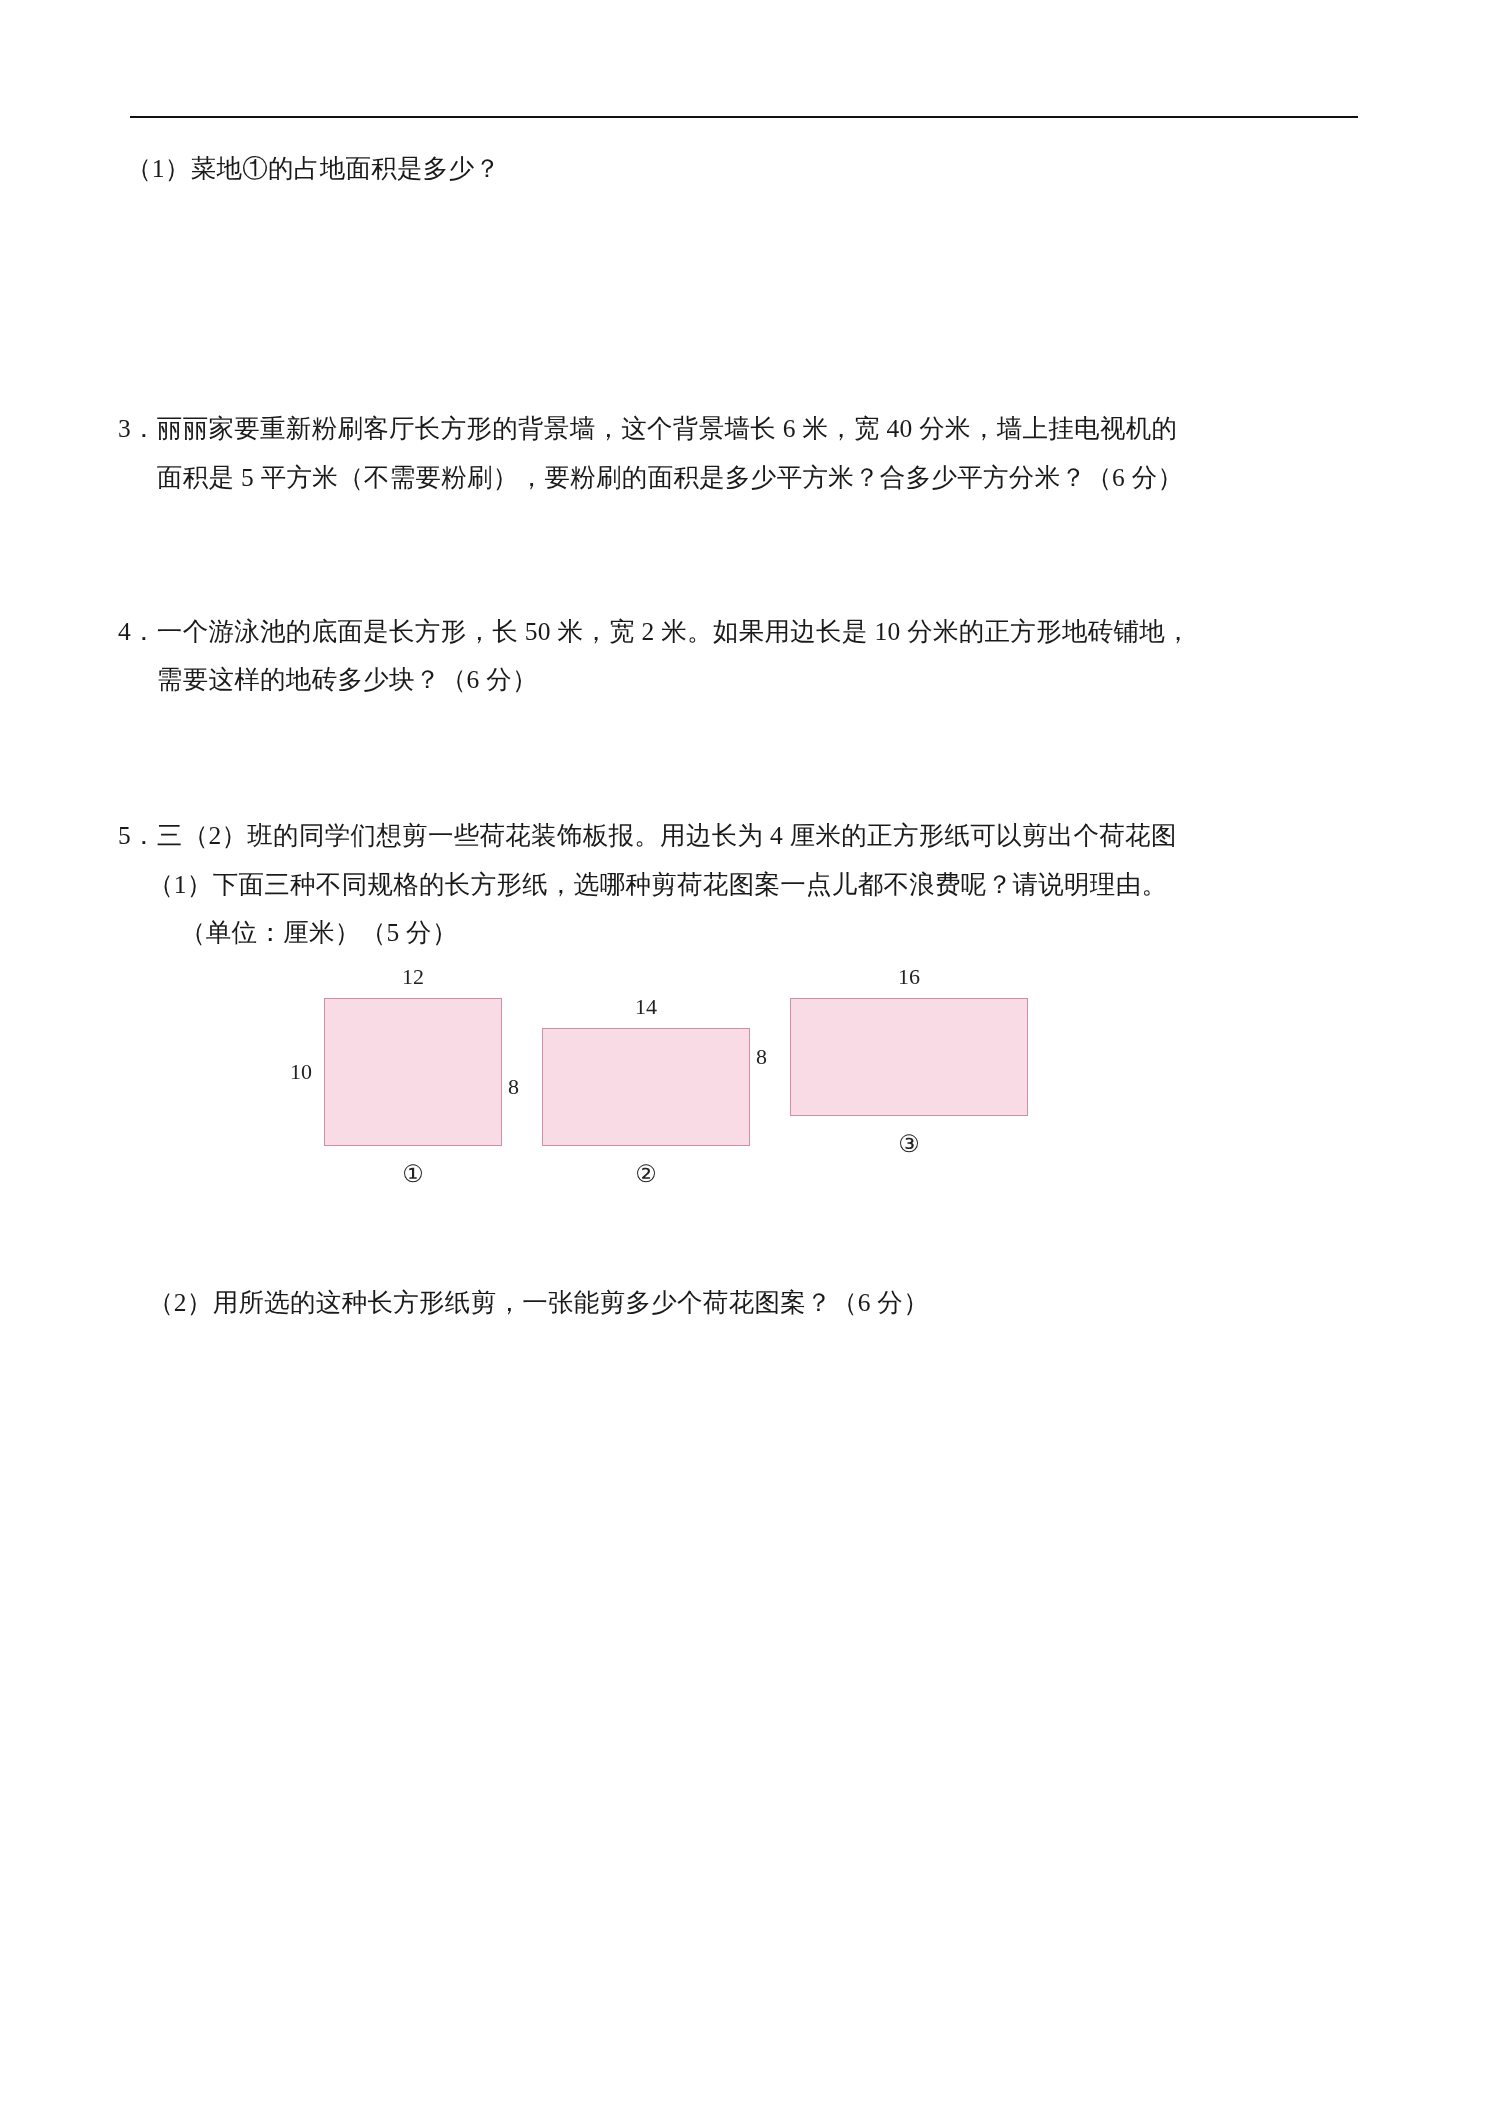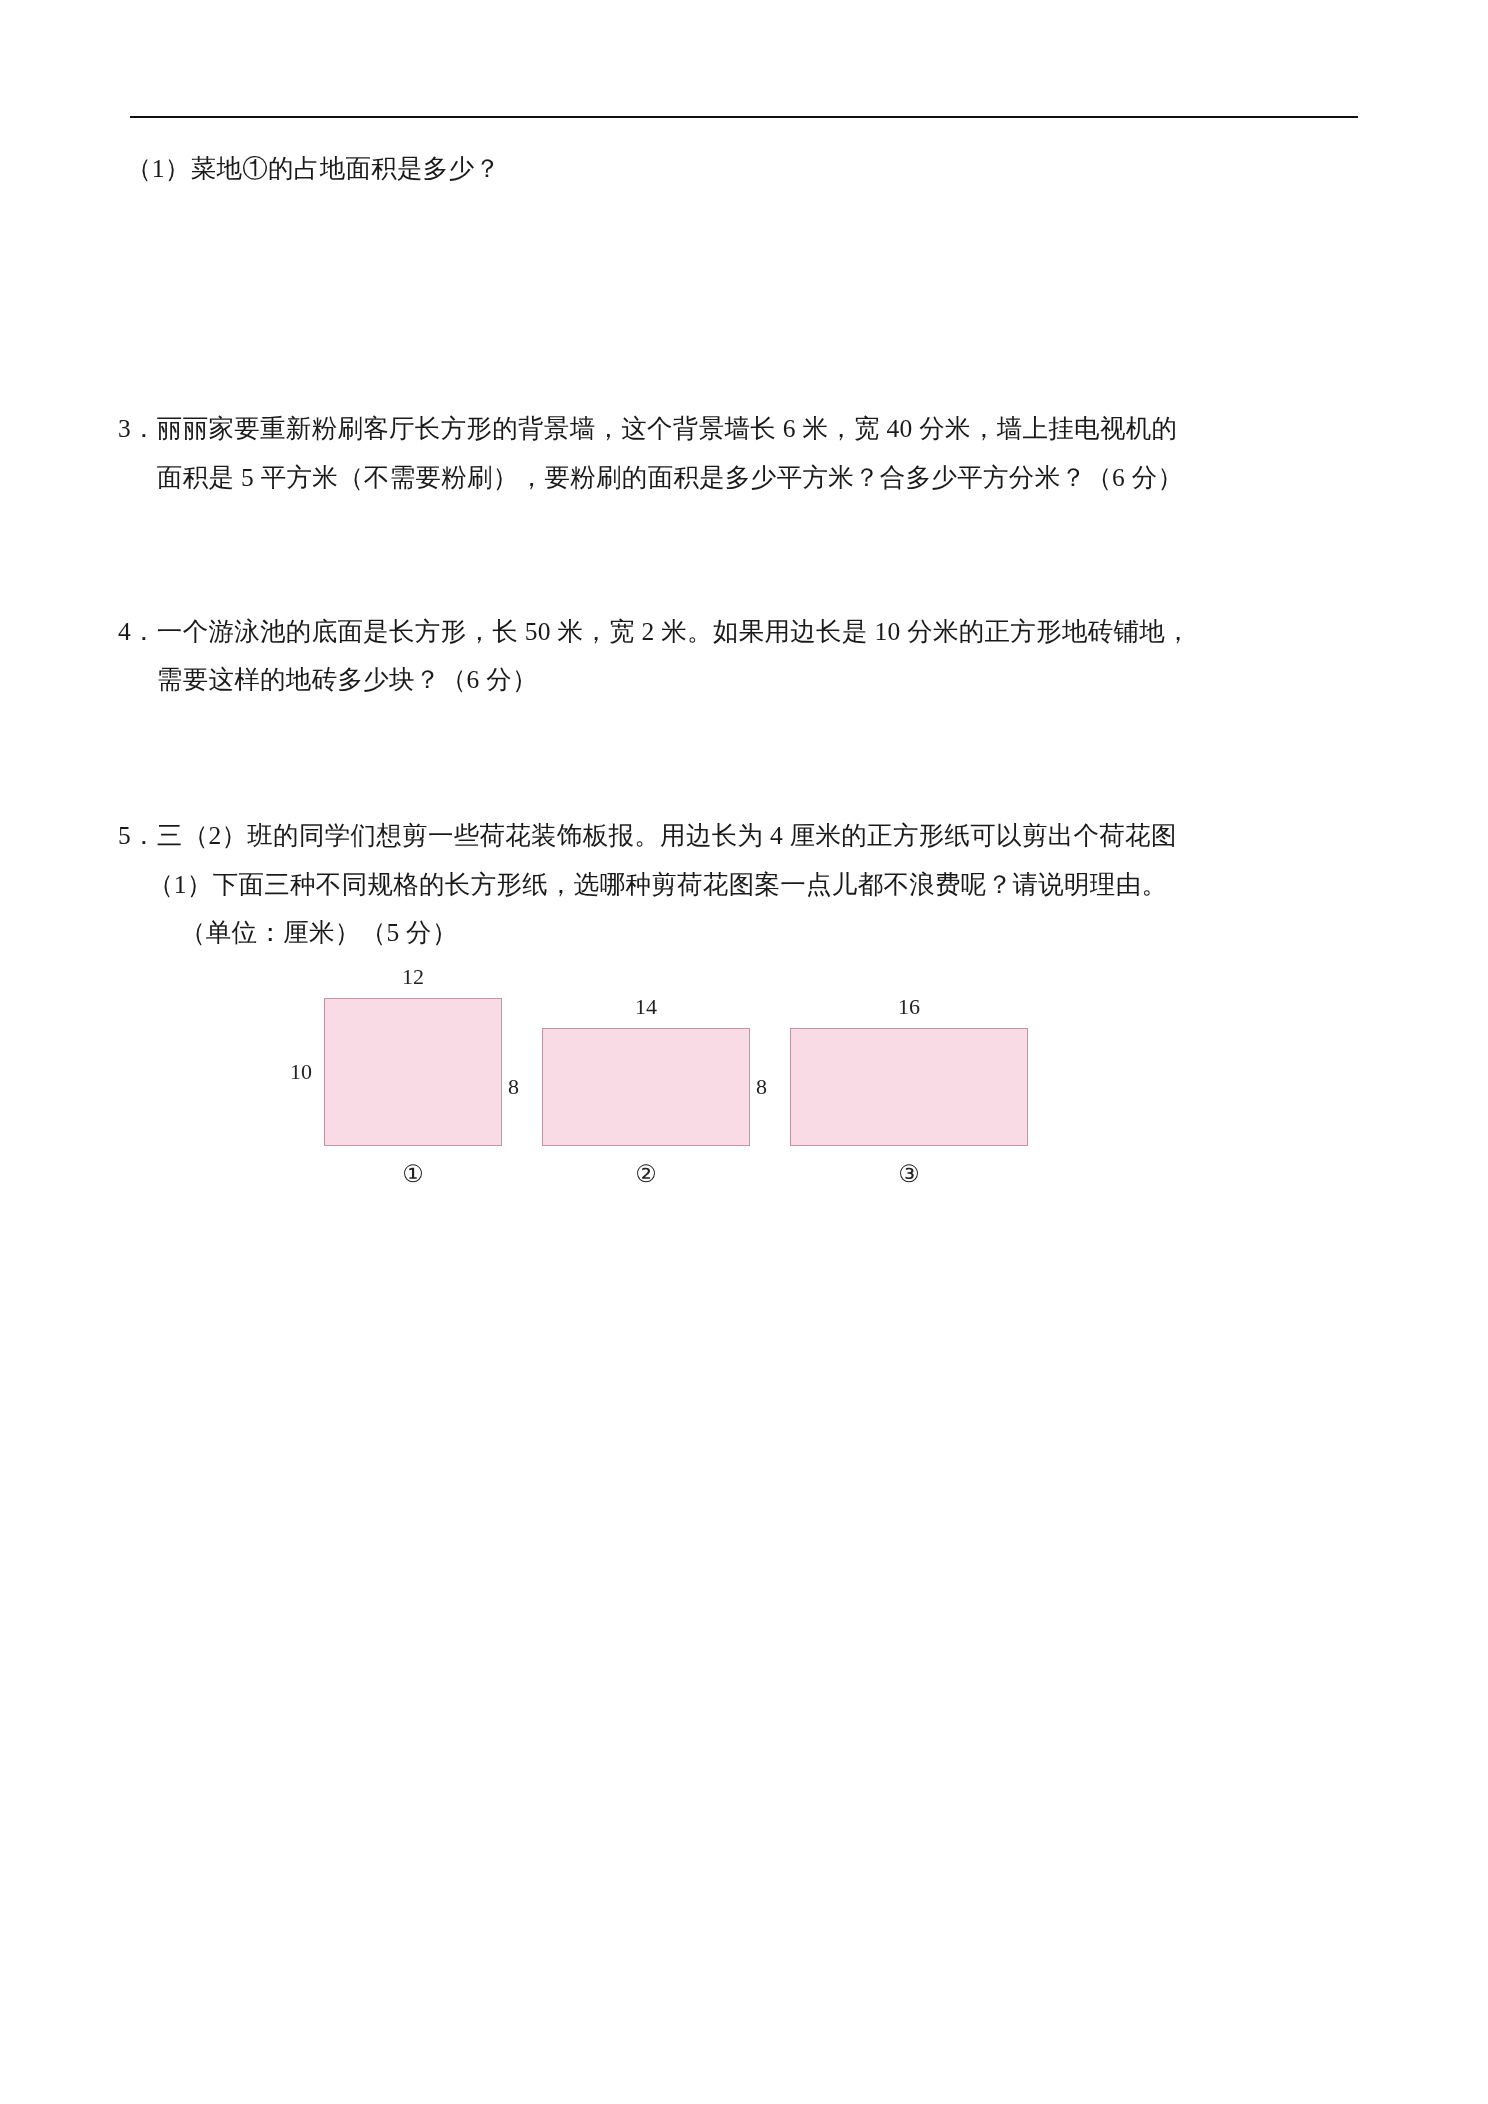--- a/index.html
+++ b/index.html
@@ -69,21 +69,21 @@
   .figure {
     position: relative;
     height: 230px;
     margin-top: 36px;
   }
   .rects {
     position: absolute;
     left: 206px;
     top: 10px;
     display: flex;
-    align-items: flex-end;
+    align-items: flex-start;
   }
   .rect-group {
     position: relative;
     margin-right: 40px;
   }
   .rect {
     background: #f9dbe5;
     border: 1.5px solid #cf8fa6;
     box-sizing: border-box;
   }
@@ -184,15 +184,16 @@
         <div class="rect-group" style="margin-right:0;">
           <div class="dim-top">16</div>
           <div class="dim-left">8</div>
           <div class="rect" style="width:238px;height:118px;"></div>
           <div class="rect-label">③</div>
         </div>
 
       </div>
     </div>
 
+    <div class="q indent-1 after-figure">（2）用所选的这种长方形纸剪，一张能剪多少个荷花图案？（6 分）</div>
 
   </div>
 </div>
 
 </body></html>

